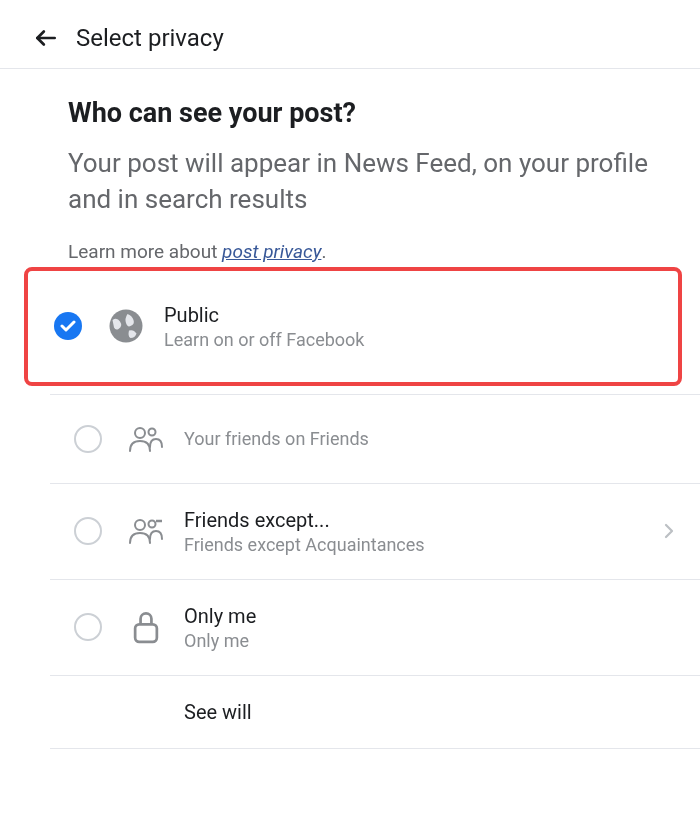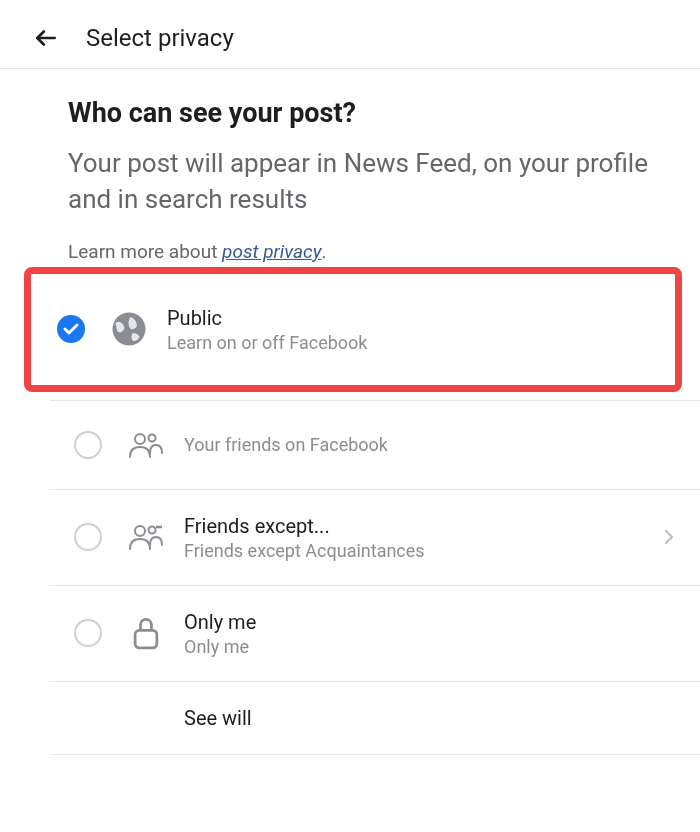--- a/index.html
+++ b/index.html
@@ -7,21 +7,21 @@
       font-family: -apple-system, BlinkMacSystemFont, "Segoe UI", Roboto, Helvetica, Arial, sans-serif;
       background: #fff;
       width: 700px;
       height: 832px;
       color: #1c1e21;
     }
     .header {
       display: flex;
       align-items: center;
       padding: 24px 28px 16px 32px;
-      gap: 26px;
+      gap: 16px;
     }
     .back-arrow {
       width: 28px;
       height: 28px;
       display: flex;
       align-items: center;
       justify-content: center;
       cursor: pointer;
     }
     .header-title {
@@ -62,21 +62,21 @@
     .options {
       margin-top: 4px;
     }
     .option-row {
       display: flex;
       align-items: center;
       padding: 24px 22px 24px 24px;
       position: relative;
     }
     .option-row.highlight {
-      border: 7px solid #ef4444;
+      border: 4px solid #ef4444;
       border-radius: 8px;
       margin: 4px 18px 0 24px;
       padding: 32px 0 32px 26px;
     }
     .option-row.normal {
       padding: 24px 22px 24px 74px;
     }
     .radio {
       width: 28px;
       height: 28px;
@@ -185,21 +185,21 @@
     <div class="radio unselected"></div>
     <div class="option-icon">
       <svg width="40" height="40" viewBox="0 0 40 40" fill="none" stroke="#8a8d91" stroke-width="2">
         <circle cx="14" cy="14" r="5"></circle>
         <circle cx="26" cy="13" r="3.5"></circle>
         <path d="M4 32 Q4 22 14 22 Q24 22 24 32" stroke-linecap="round"></path>
         <path d="M24 28 Q24 20 30 20 Q36 20 36 28" stroke-linecap="round"></path>
       </svg>
     </div>
     <div class="option-text">
-      <div class="option-sub">Your friends on Facebook</div>
+      <div class="option-sub">Your friends on Friends</div>
     </div>
   </div>
 
   <div class="divider-full"></div>
 
   <div class="option-row normal">
     <div class="radio unselected"></div>
     <div class="option-icon">
       <svg width="40" height="40" viewBox="0 0 40 40" fill="none" stroke="#8a8d91" stroke-width="2">
         <circle cx="14" cy="14" r="5"></circle>

